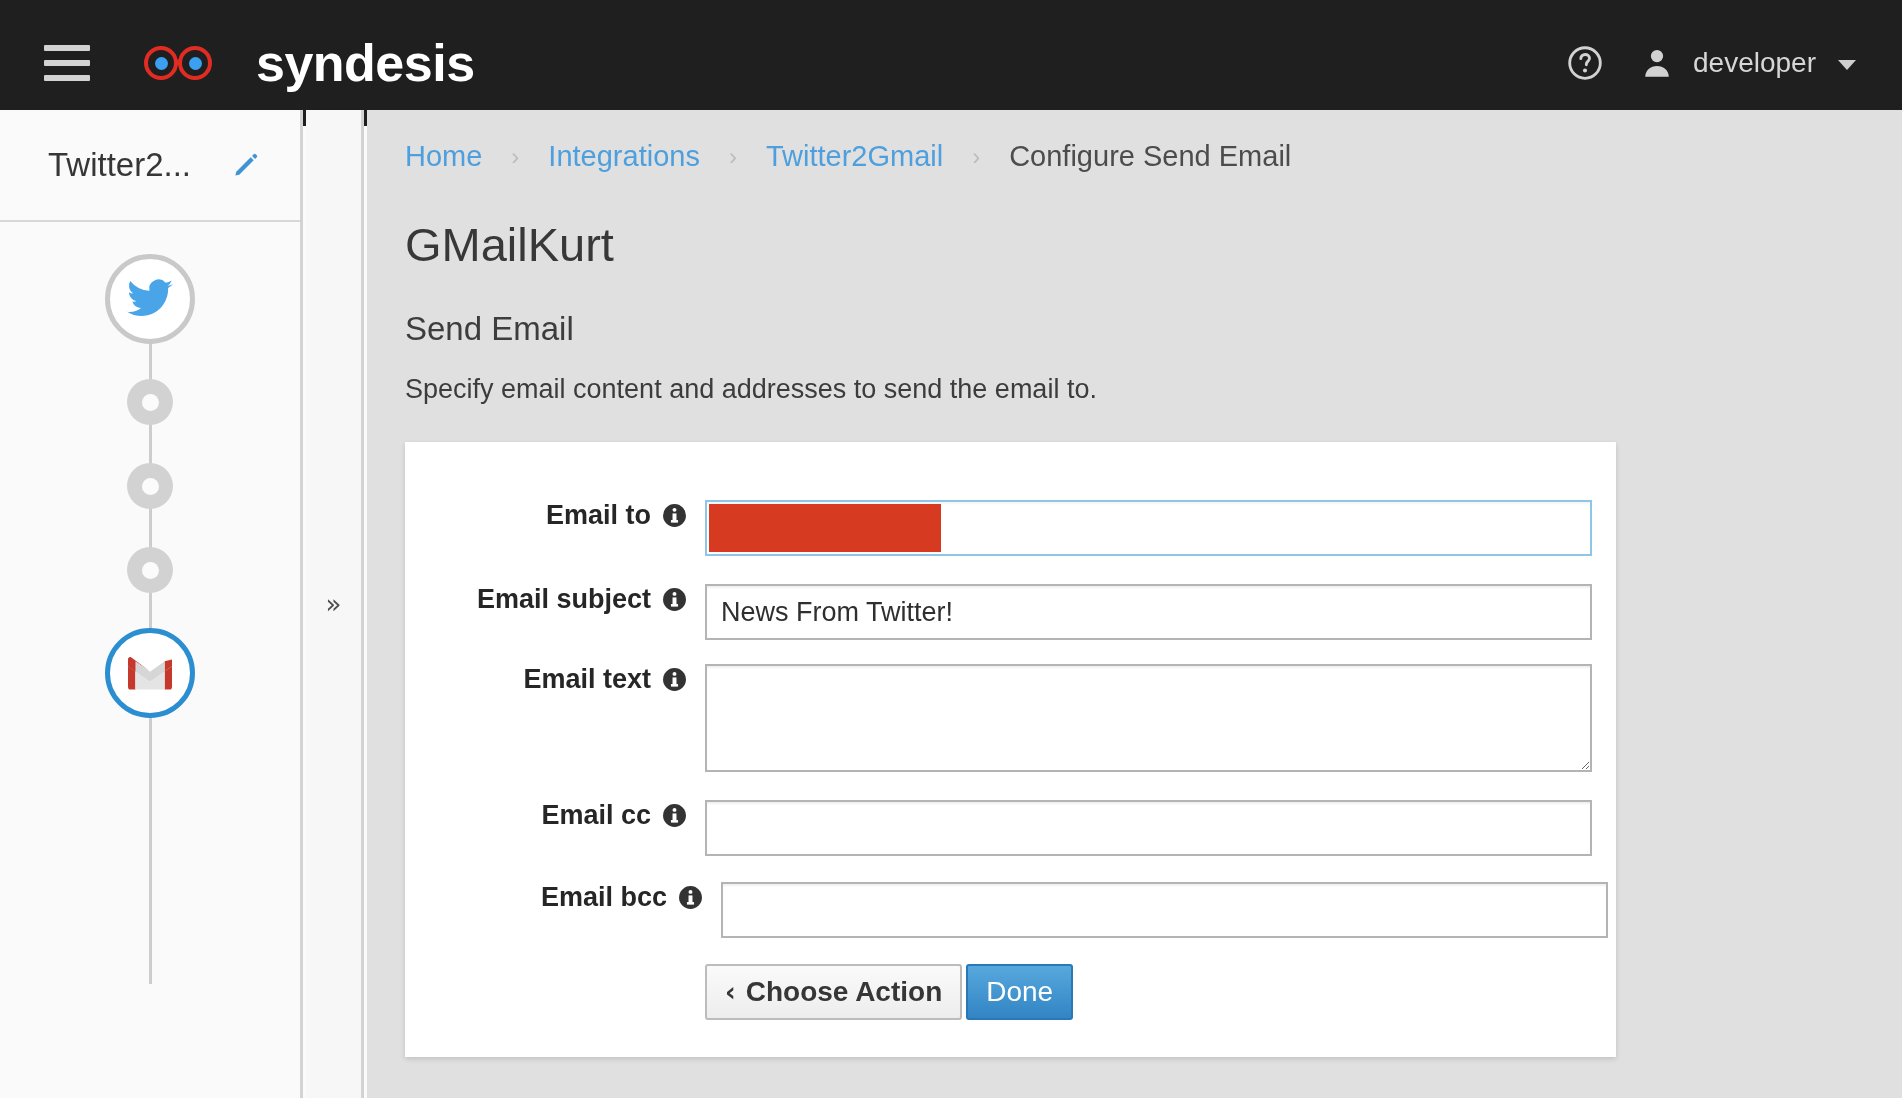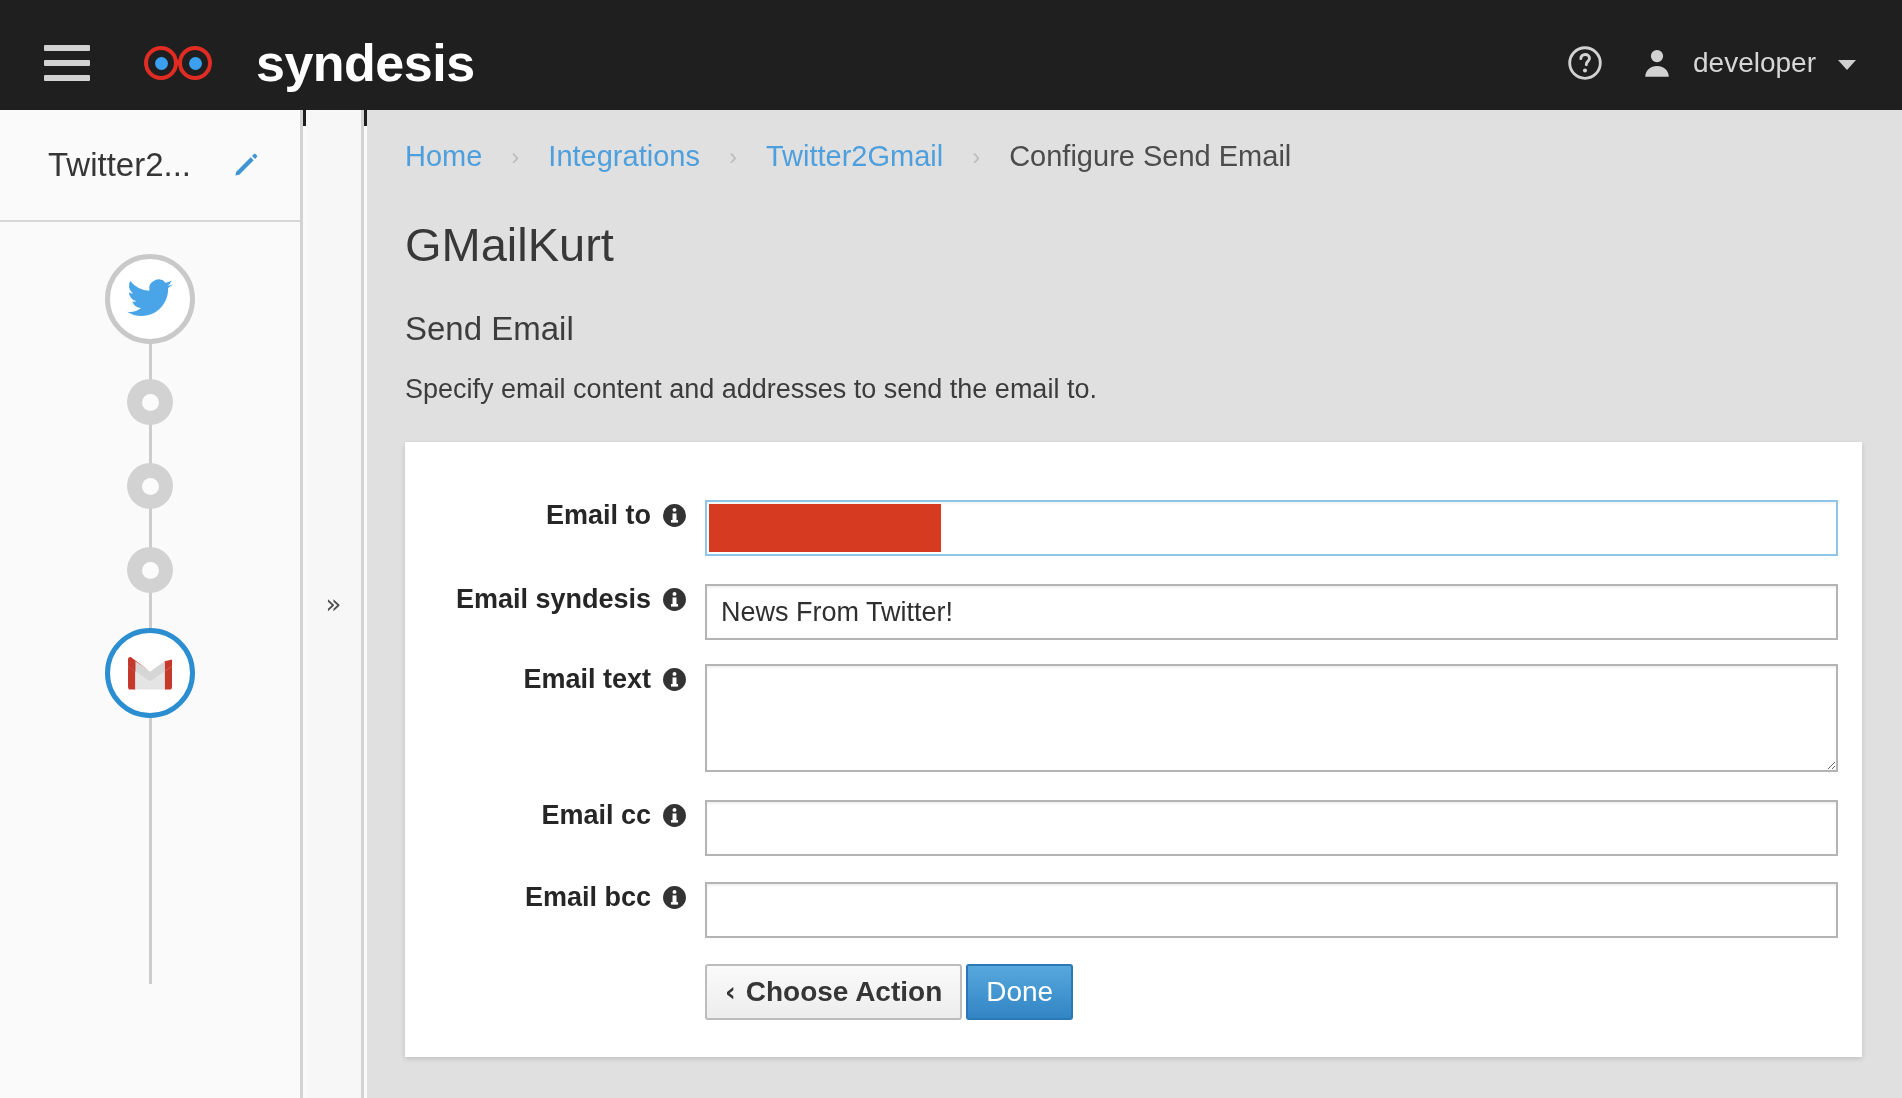--- a/index.html
+++ b/index.html
@@ -192,21 +192,21 @@
     font-size: 33px; font-weight: 400; color: #3d3d3d;
   }
   .section-desc {
     margin: 26px 0 0 38px;
     font-size: 27px; font-weight: 400; color: #3c3c3c;
   }
 
   
   .card {
     position: absolute; top: 332px; left: 38px;
-    width: 1457px; height: 615px;
+    width: 1211px; height: 615px;
     background: #ffffff;
     box-shadow: 0 2px 5px rgba(0,0,0,0.14);
   }
   .form-row {
     display: flex; align-items: flex-start;
     margin-bottom: 0;
   }
   .form-label {
     width: 300px;
     text-align: right;
@@ -242,21 +242,21 @@
     height: 108px;
     padding-top: 10px;
     resize: vertical;
     line-height: 1.3;
   }
 
   .row1 { position: absolute; top: 58px;  left: 0; width: 100%; }
   .row2 { position: absolute; top: 142px; left: 0; width: 100%; }
   .row3 { position: absolute; top: 222px; left: 0; width: 100%; }
   .row4 { position: absolute; top: 358px; left: 0; width: 100%; }
-  .row5 { position: absolute; top: 440px; left: 0; width: 100%; }
+  .row5 { position: absolute; top: 440px; left: 16px; width: 100%; }
   .row6 { position: absolute; top: 522px; left: 0; width: 100%; }
 
   .btn-row { display: flex; gap: 4px; }
   .btn {
     font-family: "Liberation Sans", sans-serif;
     font-size: 28px;
     padding: 0 18px;
     height: 56px;
     cursor: pointer;
     display: inline-flex; align-items: center; gap: 10px;
@@ -398,21 +398,21 @@
         </svg>
       </div>
       <div class="control" style="position:relative;">
         <input class="inp focused" type="text" value="" style="">
         <div class="redaction" style="left:4px; top:4px; width:232px; height:48px;"></div>
       </div>
     </div>
 
     <div class="form-row row2">
       <div class="form-label">
-        <span>Email syndesis</span>
+        <span>Email subject</span>
         <svg class="info-icon" viewBox="0 0 24 24">
           <circle cx="12" cy="12" r="11" fill="#333333"></circle>
           <circle cx="12" cy="6.6" r="1.9" fill="#ffffff"></circle>
           <rect x="10.1" y="10" width="3.8" height="8.4" fill="#ffffff"></rect>
           <rect x="8.6" y="16.4" width="6.8" height="2.4" fill="#ffffff"></rect>
         </svg>
       </div>
       <div class="control">
         <input class="inp" type="text" value="News From Twitter!" style="">
       </div>

